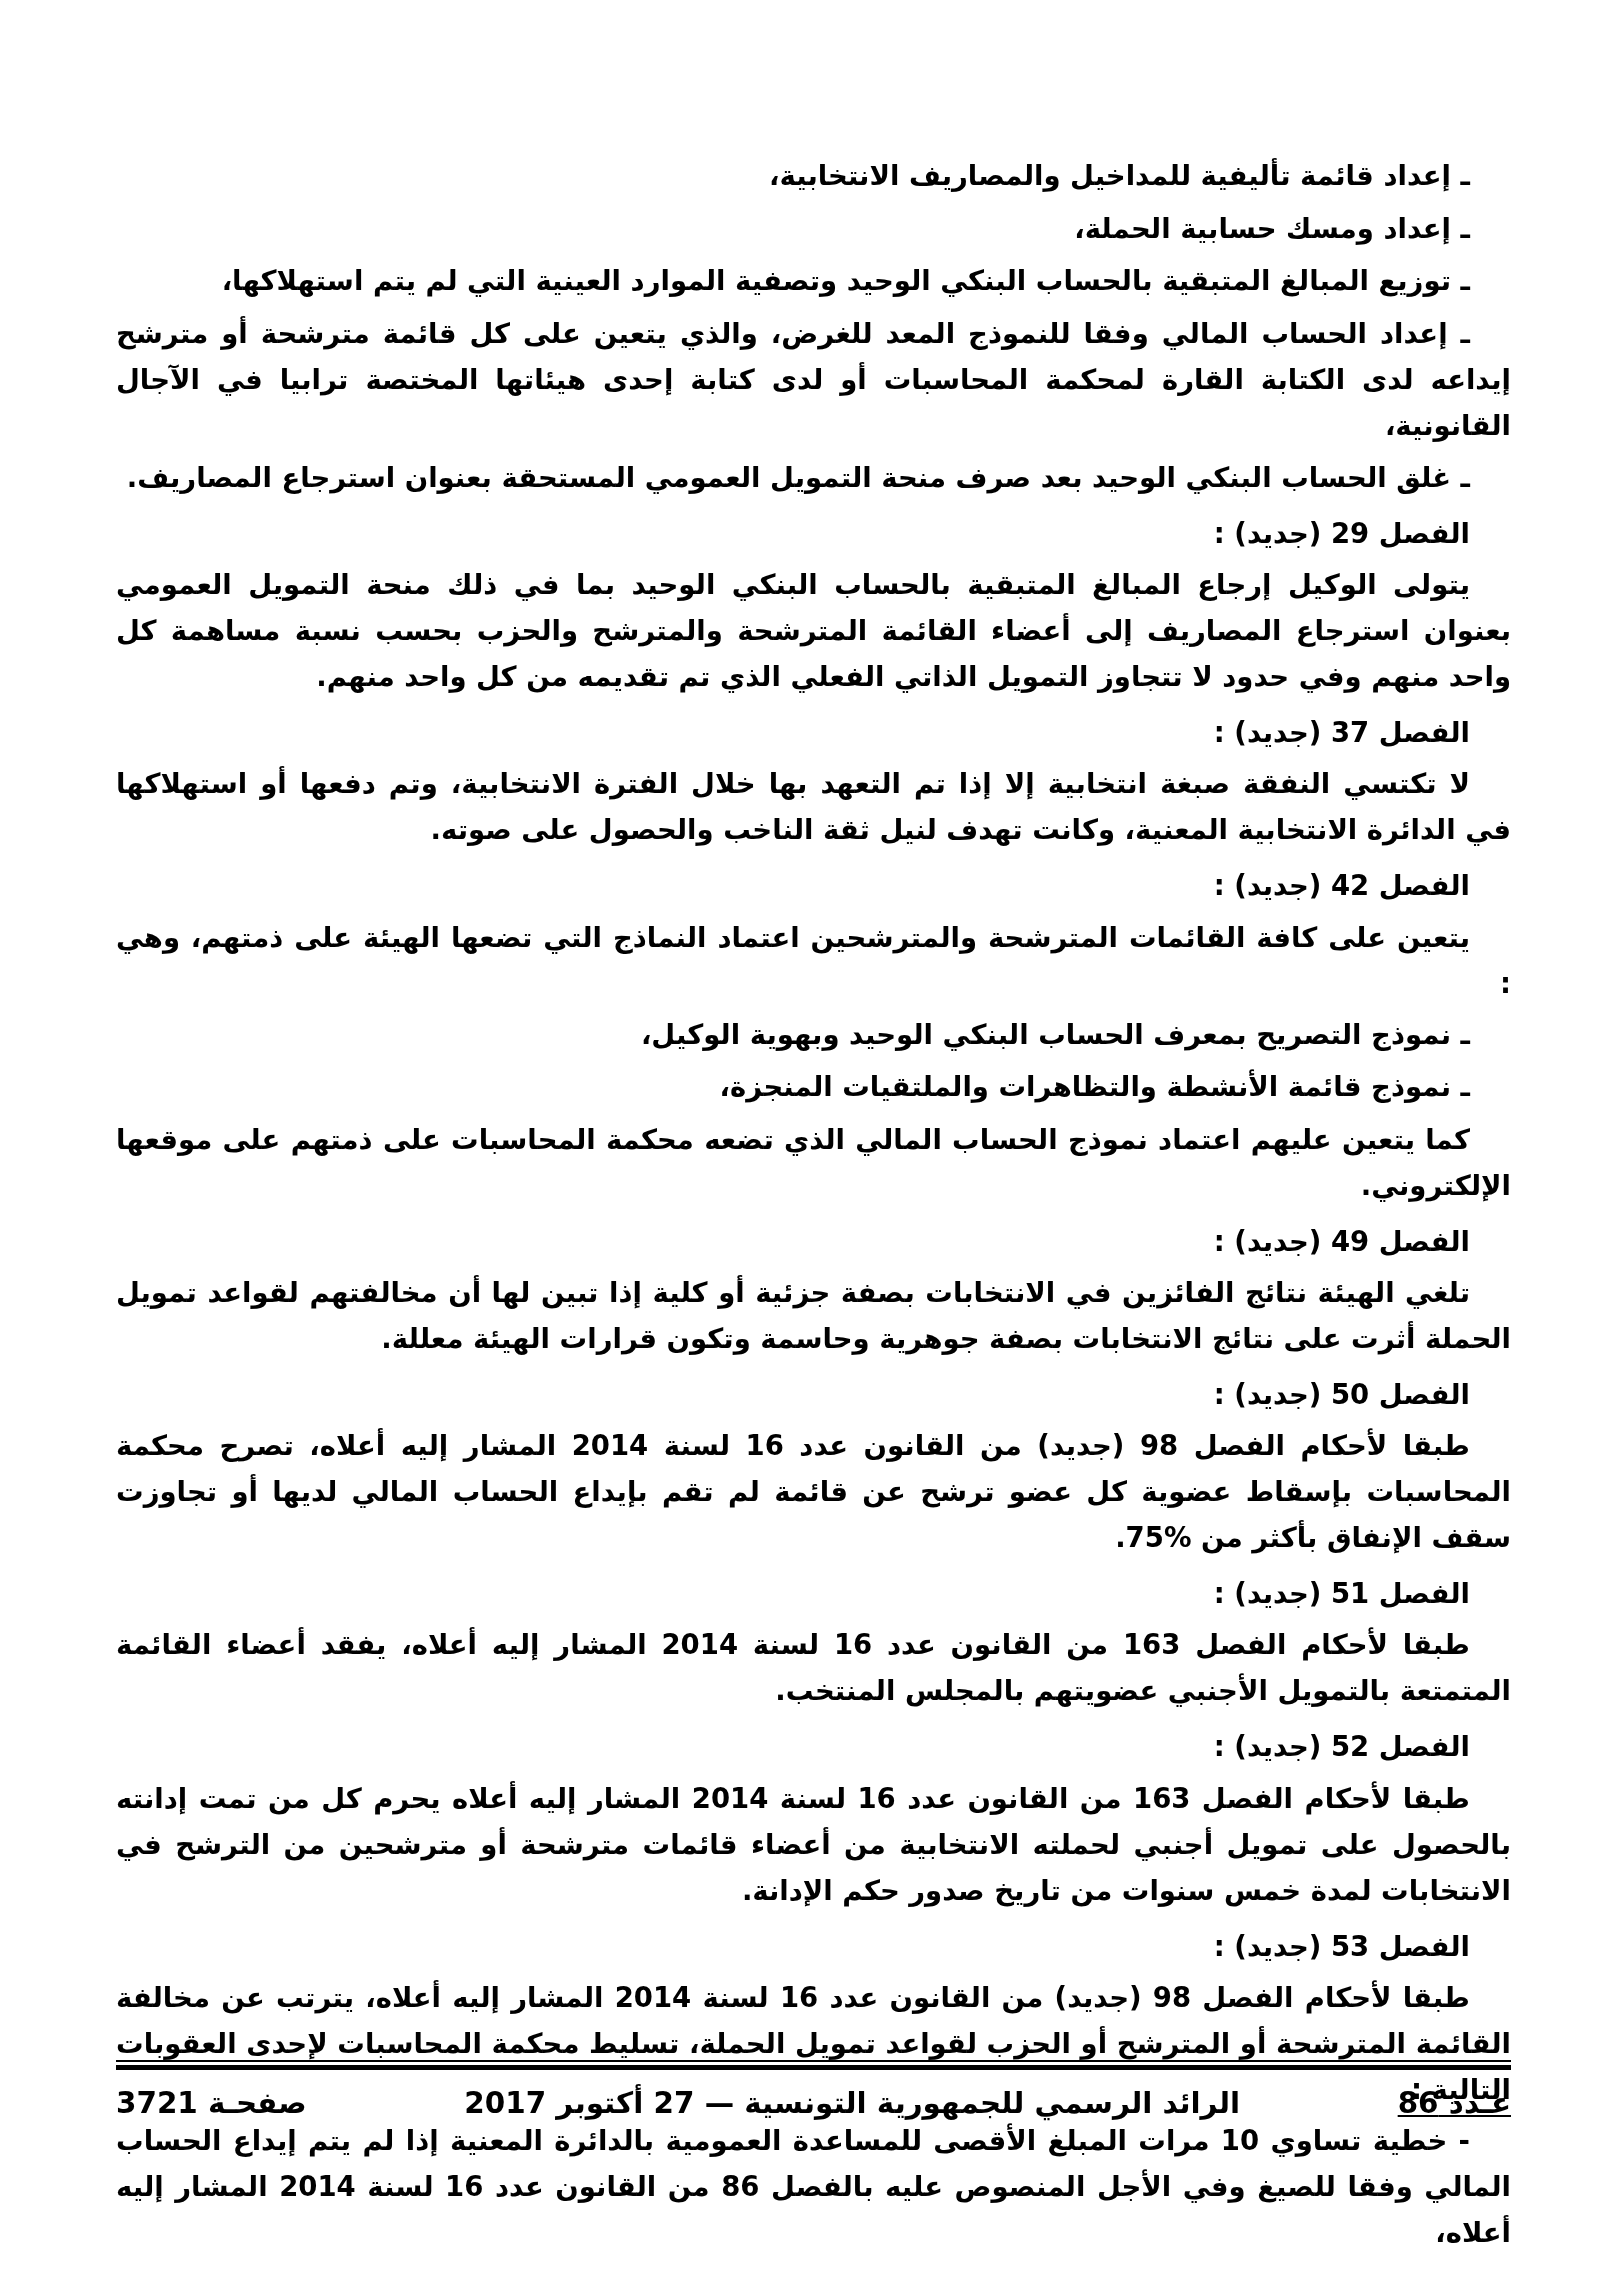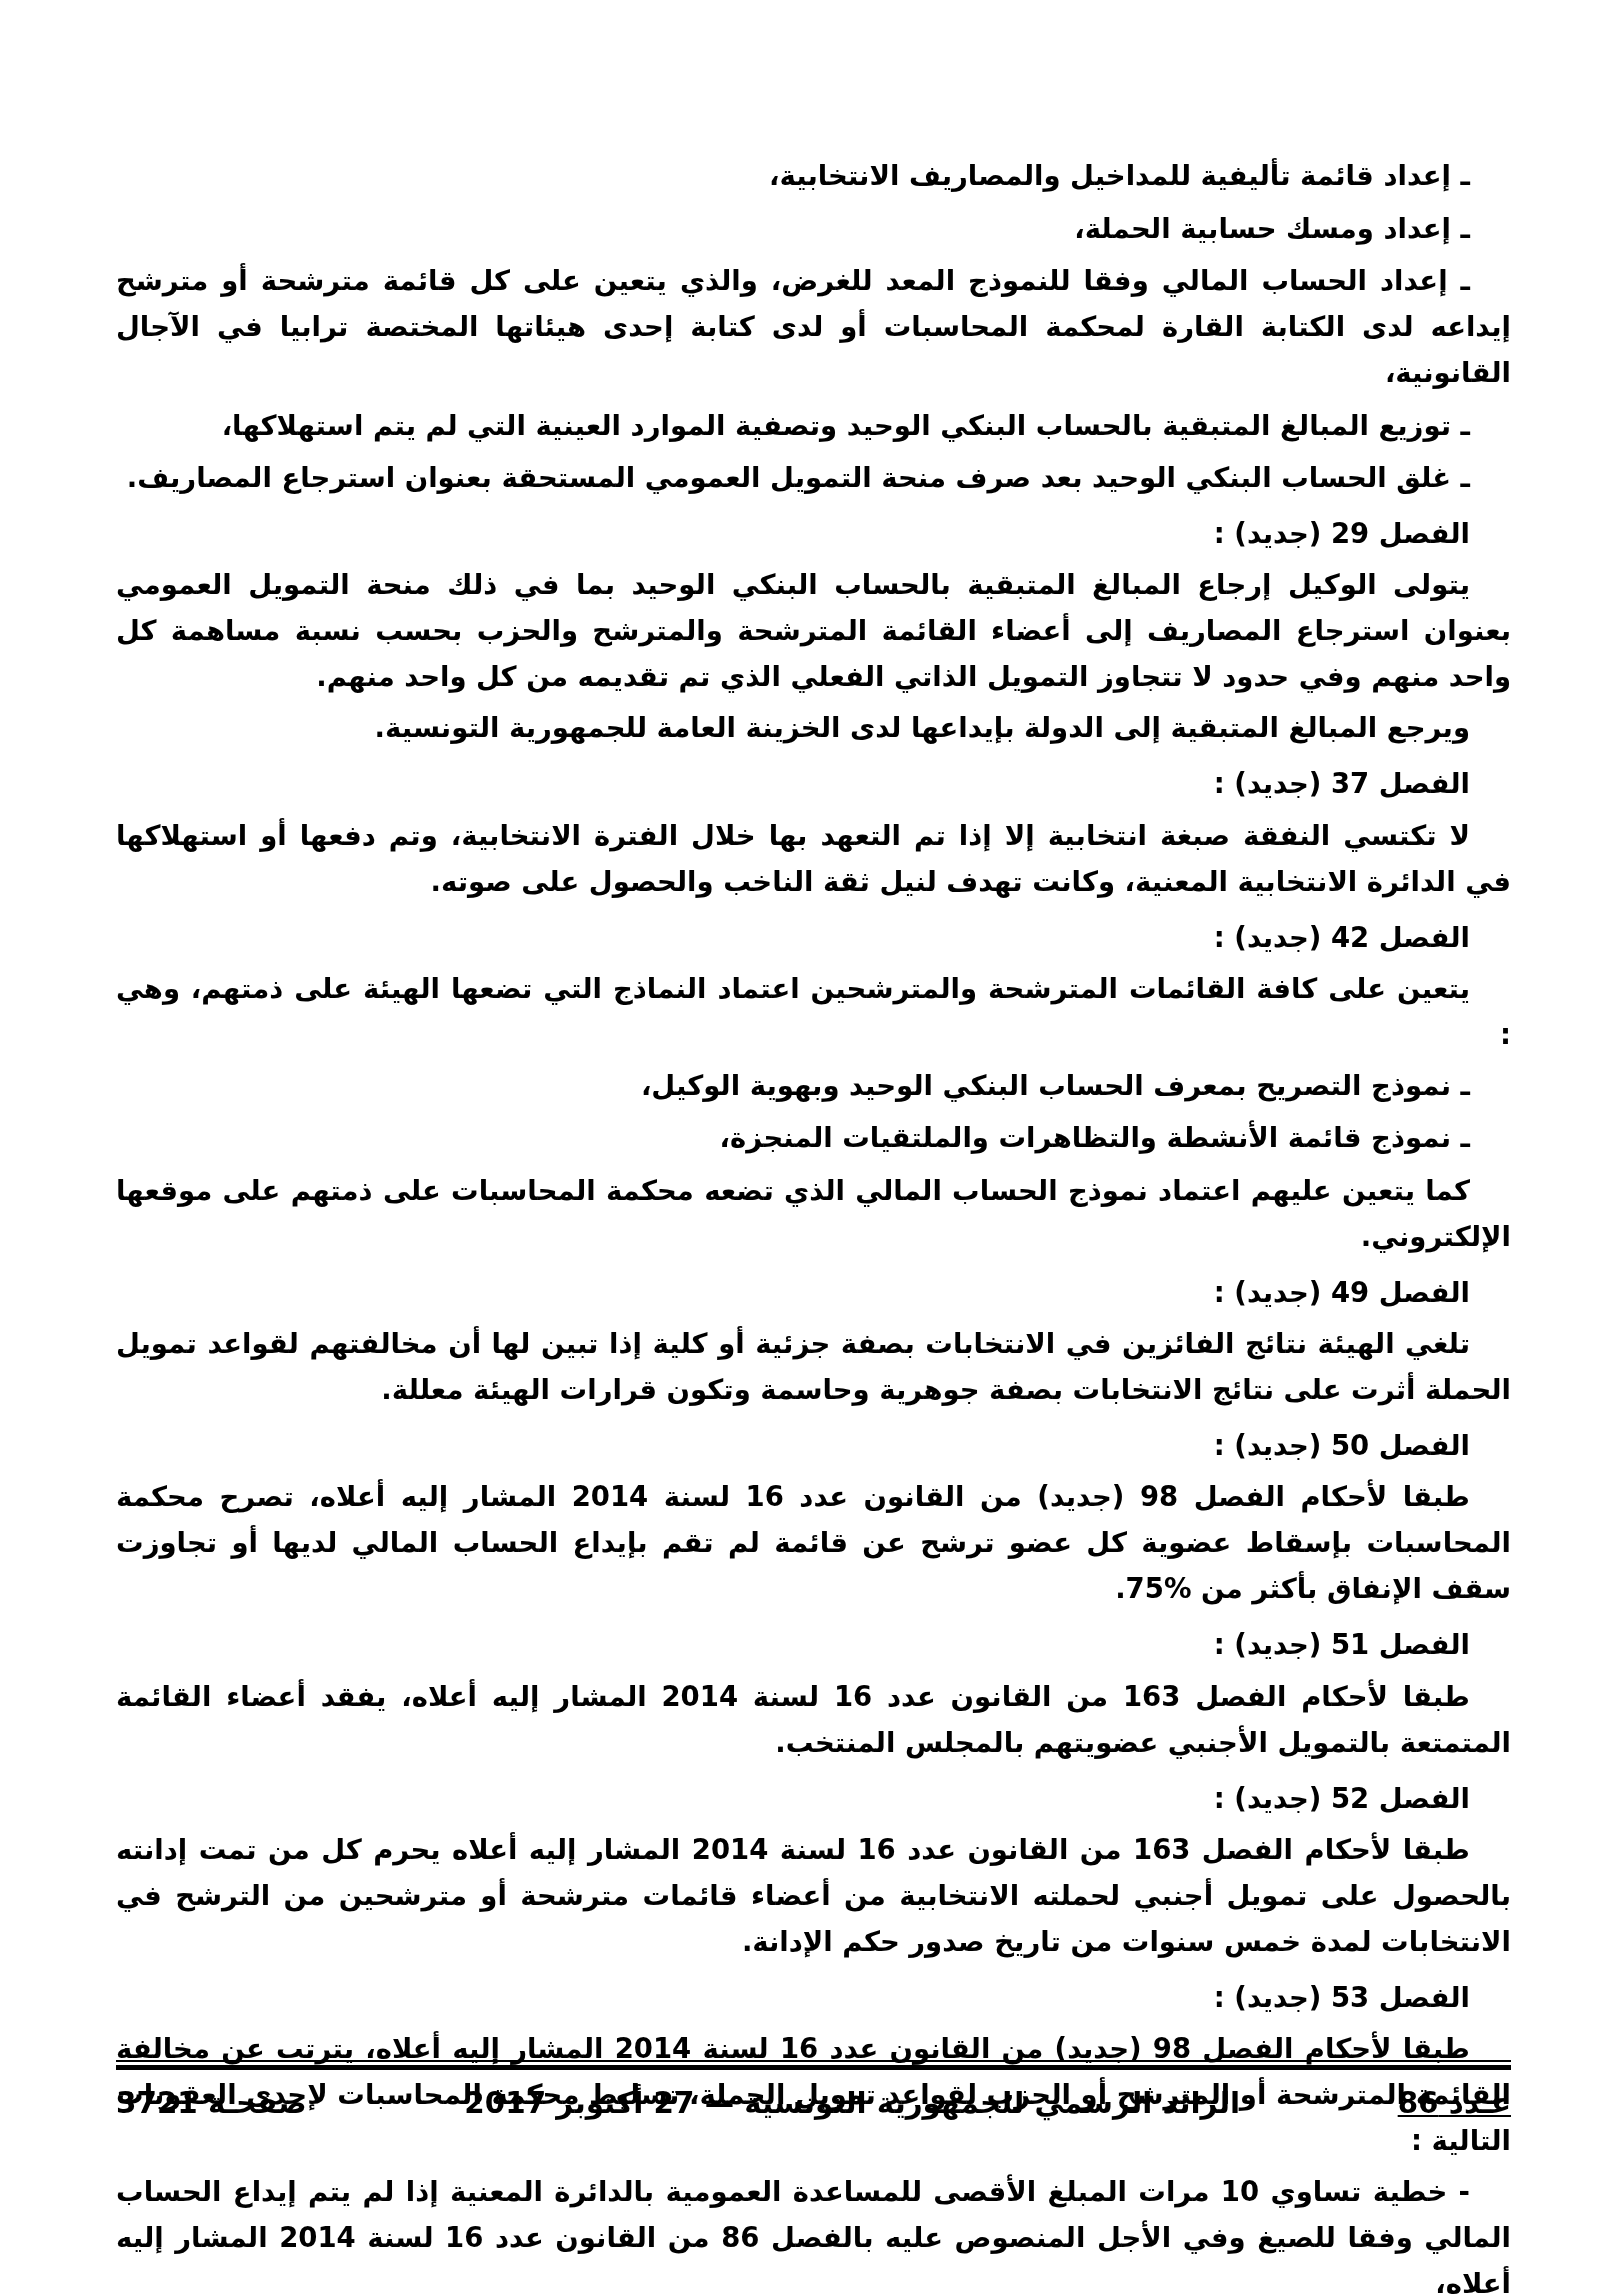--- a/index.html
+++ b/index.html
@@ -72,26 +72,25 @@
   .page-footer .pageno  { text-align: left;  white-space: nowrap; }
 </style>
 </head>
 <body>
 
 <div class="page">
 
   <div class="doc-body" id="doc-body">
       <p class="bullet">ـ إعداد قائمة تأليفية للمداخيل والمصاريف الانتخابية،</p>
       <p class="bullet">ـ إعداد ومسك حسابية الحملة،</p>
+      <p class="bullet">ـ توزيع المبالغ المتبقية بالحساب البنكي الوحيد وتصفية الموارد العينية التي لم يتم استهلاكها،</p>
       <p class="bullet">ـ إعداد الحساب المالي وفقا للنموذج المعد للغرض، والذي يتعين على كل قائمة مترشحة أو مترشح إيداعه لدى الكتابة القارة لمحكمة المحاسبات أو لدى كتابة إحدى هيئاتها المختصة ترابيا في الآجال القانونية،</p>
-      <p class="bullet">ـ توزيع المبالغ المتبقية بالحساب البنكي الوحيد وتصفية الموارد العينية التي لم يتم استهلاكها،</p>
       <p class="bullet">ـ غلق الحساب البنكي الوحيد بعد صرف منحة التمويل العمومي المستحقة بعنوان استرجاع المصاريف.</p>
       <p class="heading">الفصل 29 (جديد) :</p>
       <p class="para">يتولى الوكيل إرجاع المبالغ المتبقية بالحساب البنكي الوحيد بما في ذلك منحة التمويل العمومي بعنوان استرجاع المصاريف إلى أعضاء القائمة المترشحة والمترشح والحزب بحسب نسبة مساهمة كل واحد منهم وفي حدود لا تتجاوز التمويل الذاتي الفعلي الذي تم تقديمه من كل واحد منهم.</p>
-      <p class="para">ويرجع المبالغ المتبقية إلى الدولة بإيداعها لدى الخزينة العامة للجمهورية التونسية.</p>
       <p class="heading">الفصل 37 (جديد) :</p>
       <p class="para">لا تكتسي النفقة صبغة انتخابية إلا إذا تم التعهد بها خلال الفترة الانتخابية، وتم دفعها أو استهلاكها في الدائرة الانتخابية المعنية، وكانت تهدف لنيل ثقة الناخب والحصول على صوته.</p>
       <p class="heading">الفصل 42 (جديد) :</p>
       <p class="para">يتعين على كافة القائمات المترشحة والمترشحين اعتماد النماذج التي تضعها الهيئة على ذمتهم، وهي :</p>
       <p class="bullet">ـ نموذج التصريح بمعرف الحساب البنكي الوحيد وبهوية الوكيل،</p>
       <p class="bullet">ـ نموذج قائمة الأنشطة والتظاهرات والملتقيات المنجزة،</p>
       <p class="para">كما يتعين عليهم اعتماد نموذج الحساب المالي الذي تضعه محكمة المحاسبات على ذمتهم على موقعها الإلكتروني.</p>
       <p class="heading">الفصل 49 (جديد) :</p>
       <p class="para">تلغي الهيئة نتائج الفائزين في الانتخابات بصفة جزئية أو كلية إذا تبين لها أن مخالفتهم لقواعد تمويل الحملة أثرت على نتائج الانتخابات بصفة جوهرية وحاسمة وتكون قرارات الهيئة معللة.</p>
       <p class="heading">الفصل 50 (جديد) :</p>

